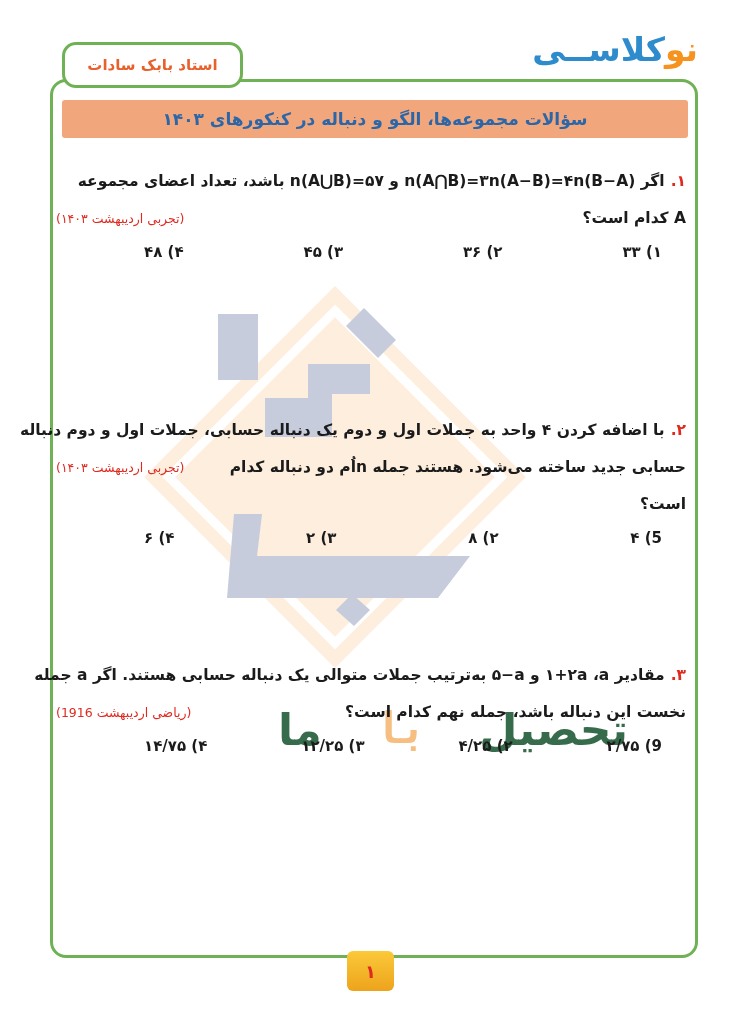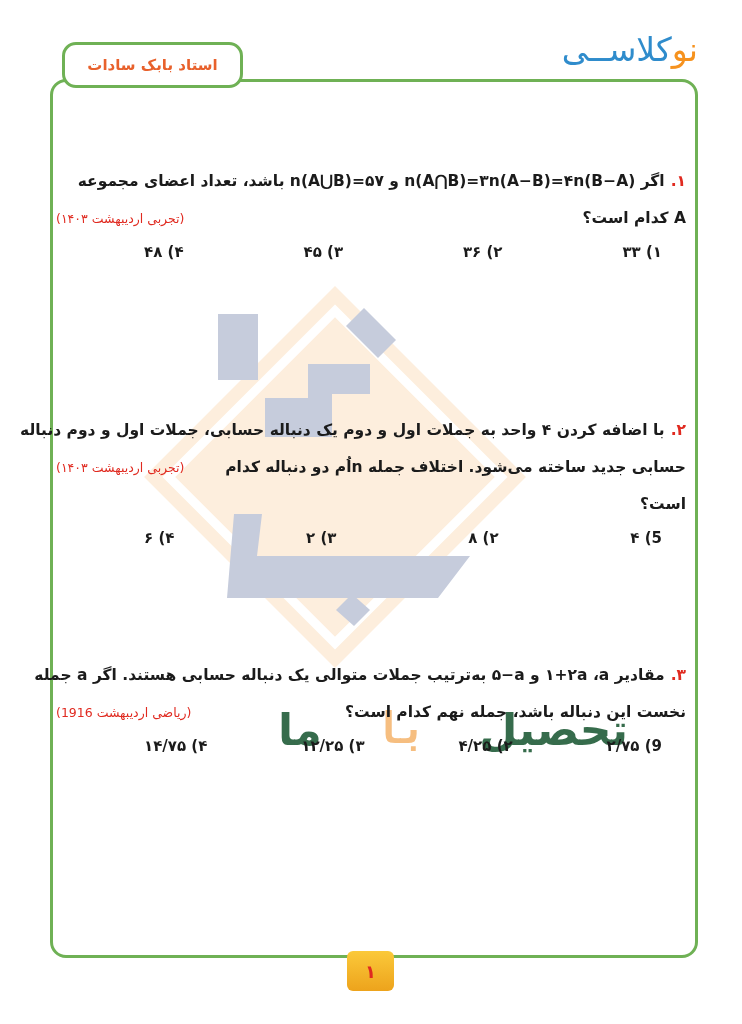--- a/index.html
+++ b/index.html
@@ -16,21 +16,21 @@
   
   .teacher-badge {
     position:absolute; left:62px; top:42px; width:181px; height:46px;
     background:#ffffff; border:3px solid #6fb155; border-radius:14px;
     display:flex; align-items:center; justify-content:center;
     color:#e8612c; font-weight:bold; font-size:15px; z-index:3;
   }
   
   .logo {
     position:absolute; right:44px; top:30px; z-index:3;
-    font-size:33px; font-weight:normal; direction:rtl; white-space:nowrap;
+    font-size:33px; font-weight:bold; direction:rtl; white-space:nowrap;
     letter-spacing:-1px;
   }
   .logo .blue   { color:#2f8ccc; }
   .logo .orange { color:#f6921e; }
   
   .banner {
     position:absolute; left:62px; right:54px; top:100px; height:38px;
     background:#f2a67b; border-radius:3px; z-index:3;
     display:flex; align-items:center; justify-content:center;
     color:#2b66a9; font-weight:bold; font-size:17px;
@@ -98,20 +98,23 @@
     <span class="slate">ما</span>
   </div>
 
   <div class="frame"></div>
   <div class="teacher-badge">
     <span>استاد بابک سادات</span>
   </div>
   <div class="logo">
     <span class="orange">نو</span><span class="blue">کلاســی</span>
   </div>
+  <div class="banner">
+    <span>سؤالات مجموعه‌ها، الگو و دنباله در کنکورهای ۱۴۰۳</span>
+  </div>
 
   <div class="question q1">
     <div class="q-line1">
       <span class="q-num">۱.</span><span>اگر ⁦n(A⋂B)=۳n(A−B)=۴n(B−A)⁩ و ⁦n(A⋃B)=۵۷⁩ باشد، تعداد اعضای مجموعه</span>
     </div>
     <div class="q-line2">
       <span>A کدام است؟</span>
       <span class="q-source">(تجربی اردیبهشت ۱۴۰۳)</span>
     </div>
     <div class="q-options">
@@ -120,21 +123,21 @@
       <span>۳) ۴۵</span>
       <span>۴) ۴۸</span>
     </div>
   </div>
 
   <div class="question q2">
     <div class="q-line1">
       <span class="q-num">۲.</span><span>با اضافه کردن ۴ واحد به جملات اول و دوم یک دنباله حسابی، جملات اول و دوم دنباله</span>
     </div>
     <div class="q-line2">
-      <span>حسابی جدید ساخته می‌شود. اختلاف جمله ⁦n⁩اُم دو دنباله کدام است؟</span>
+      <span>حسابی جدید ساخته می‌شود. هستند جمله ⁦n⁩اُم دو دنباله کدام است؟</span>
       <span class="q-source">(تجربی اردیبهشت ۱۴۰۳)</span>
     </div>
     <div class="q-options">
       <span>5) ۴</span>
       <span>۲) ۸</span>
       <span>۳) ۲</span>
       <span>۴) ۶</span>
     </div>
   </div>
 

